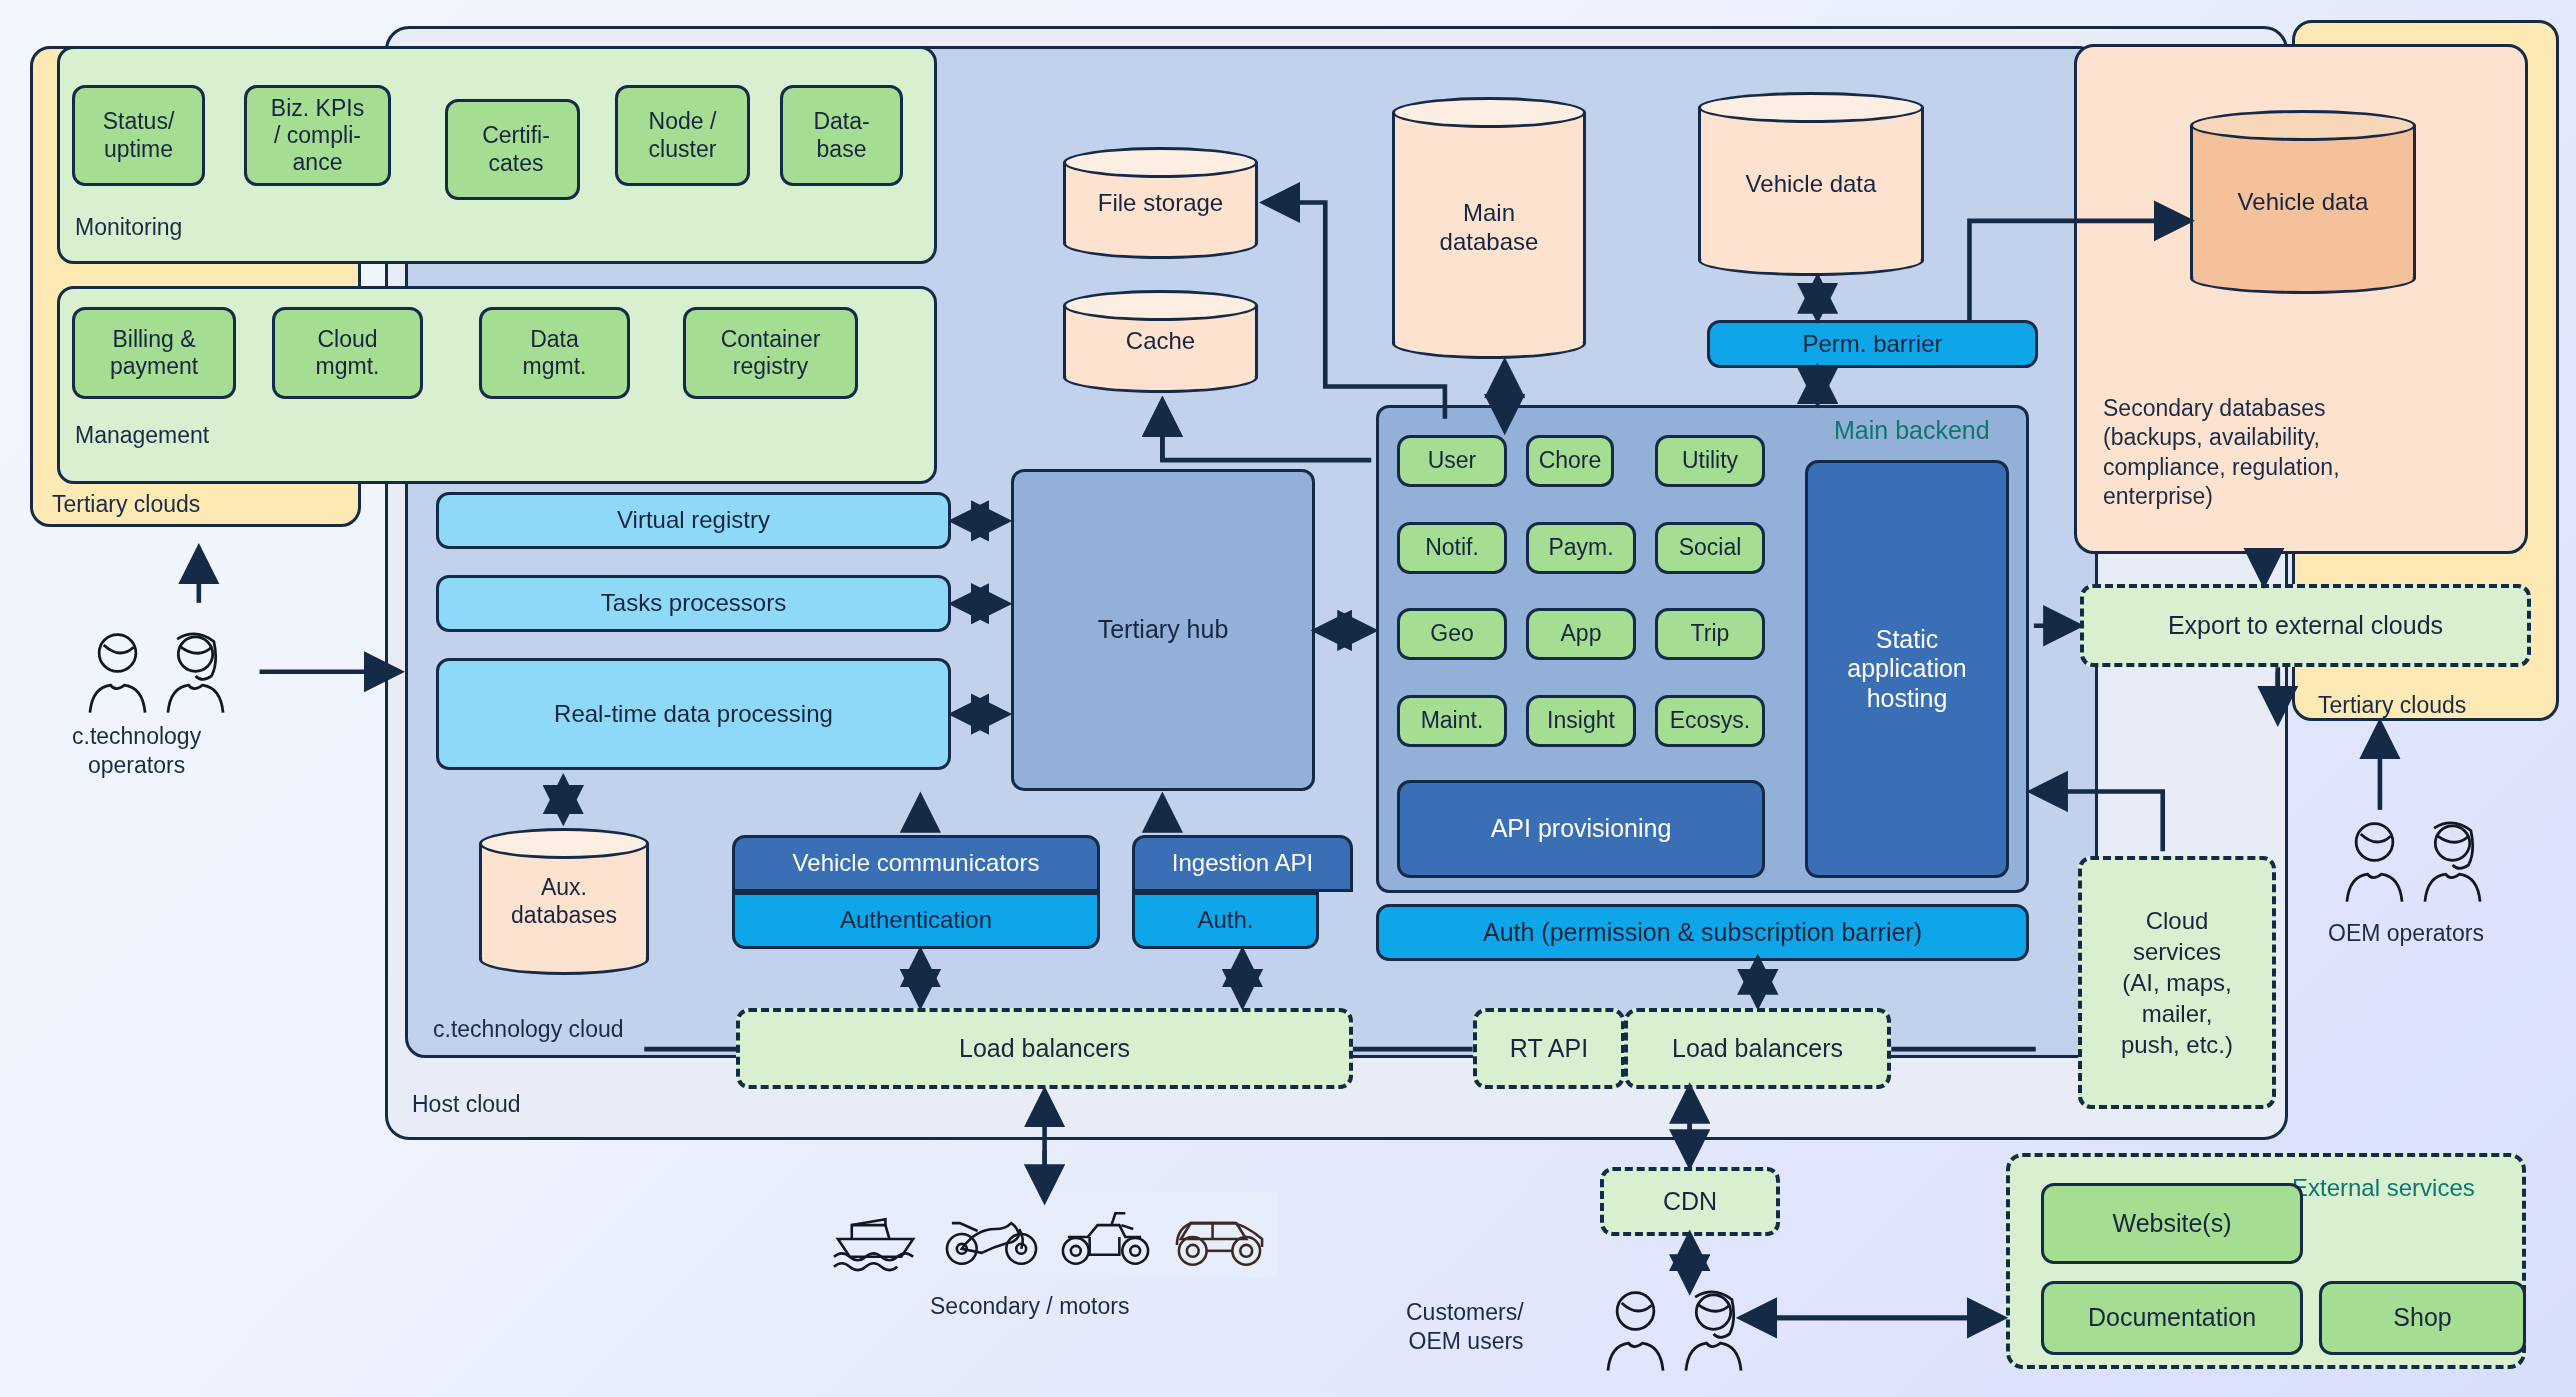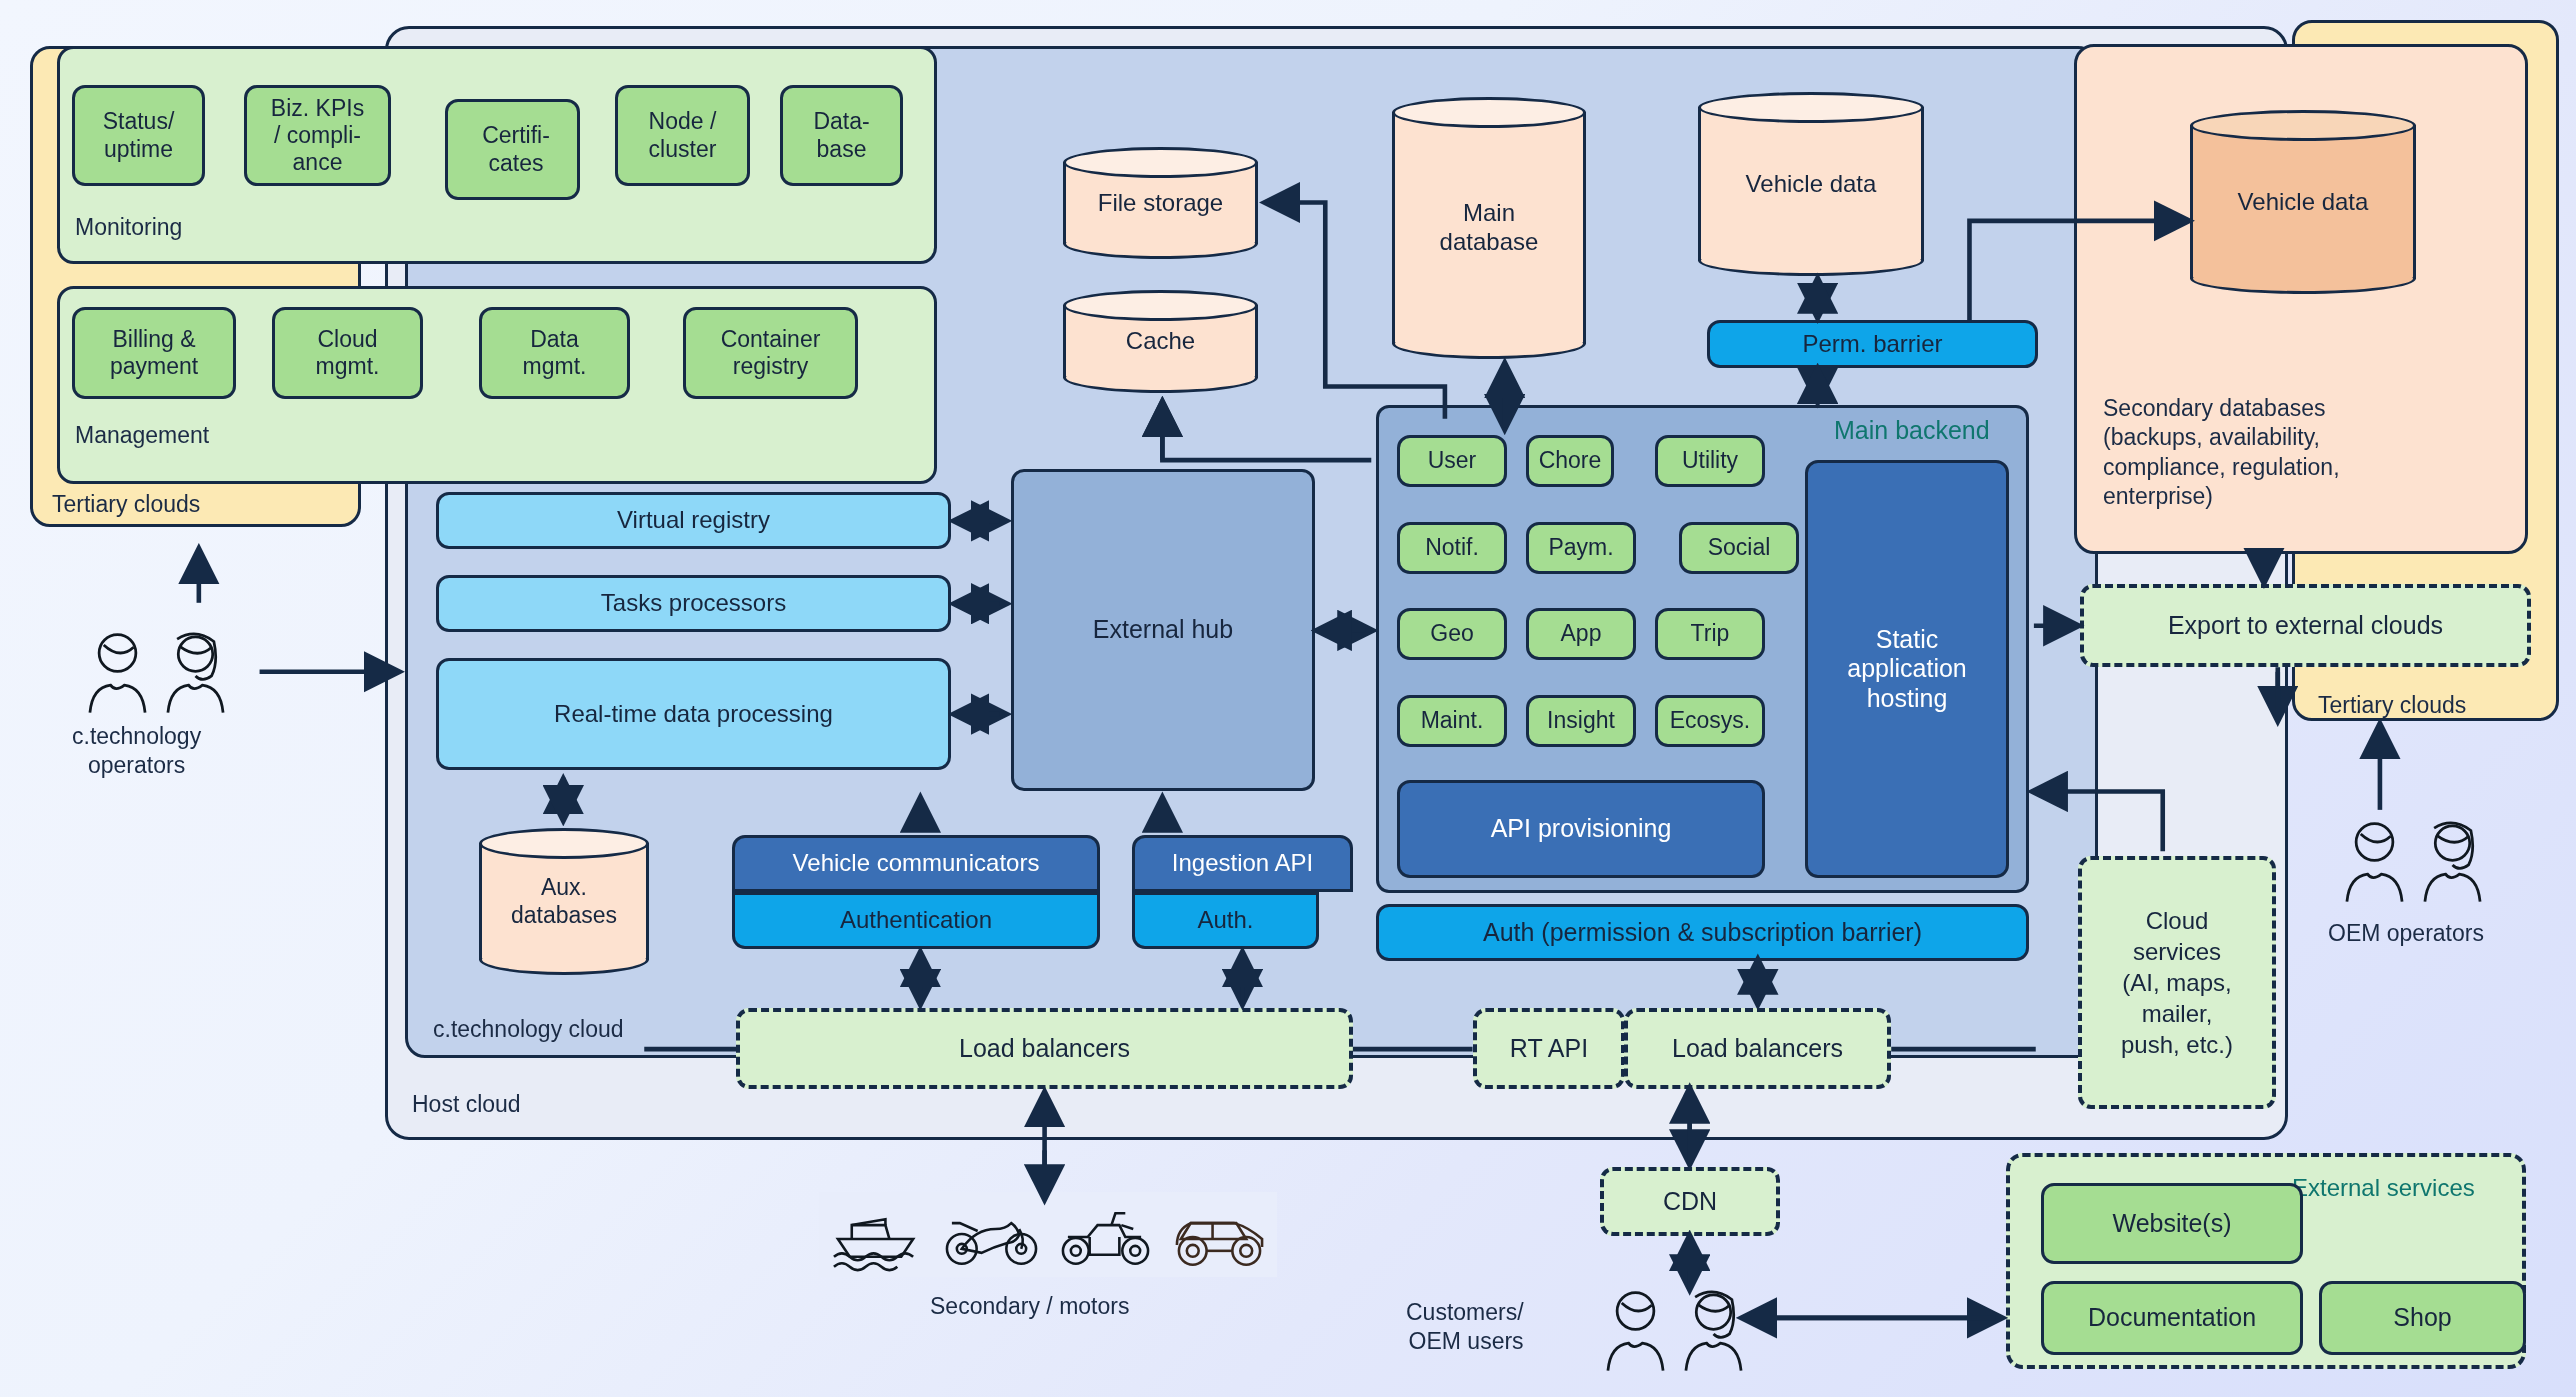--- a/index.html
+++ b/index.html
@@ -95,21 +95,21 @@
 
 <div class="cyl" style="left:479px;top:828px;width:170px;height:147px;">
   <div class="body"></div>
   <div class="bot"></div>
   <div class="top"></div>
   <div class="txt" style="white-space:pre-line;font-size:23px;">Aux.
 databases</div>
 </div>
 
 <div class="n box c-blue-m" style="left:1011px;top:469px;width:304px;height:322px;font-size:25px;">
-    <span>External hub</span>
+    <span>Tertiary hub</span>
   </div>
 
 <div class="cyl" style="left:1063px;top:147px;width:195px;height:112px;">
   <div class="body"></div>
   <div class="bot"></div>
   <div class="top"></div>
   <div class="txt">File storage</div>
 </div>
 
 <div class="cyl" style="left:1063px;top:290px;width:195px;height:103px;">
@@ -162,21 +162,21 @@
 <div class="n box c-green" style="left:1655px;top:435px;width:110px;height:52px;font-size:23px;">
     <span>Utility</span>
   </div>
 
 <div class="n box c-green" style="left:1397px;top:522px;width:110px;height:52px;font-size:23px;">
     <span>Notif.</span>
   </div>
 <div class="n box c-green" style="left:1526px;top:522px;width:110px;height:52px;font-size:23px;">
     <span>Paym.</span>
   </div>
-<div class="n box c-green" style="left:1655px;top:522px;width:120px;height:52px;font-size:23px;margin-left:24px;">
+<div class="n box c-green" style="left:1655px;top:522px;width:110px;height:52px;font-size:23px;">
     <span>Social</span>
   </div>
 
 <div class="n box c-green" style="left:1397px;top:608px;width:110px;height:52px;font-size:23px;">
     <span>Geo</span>
   </div>
 <div class="n box c-green" style="left:1526px;top:608px;width:110px;height:52px;font-size:23px;">
     <span>App</span>
   </div>
 <div class="n box c-green" style="left:1655px;top:608px;width:110px;height:52px;font-size:23px;">

